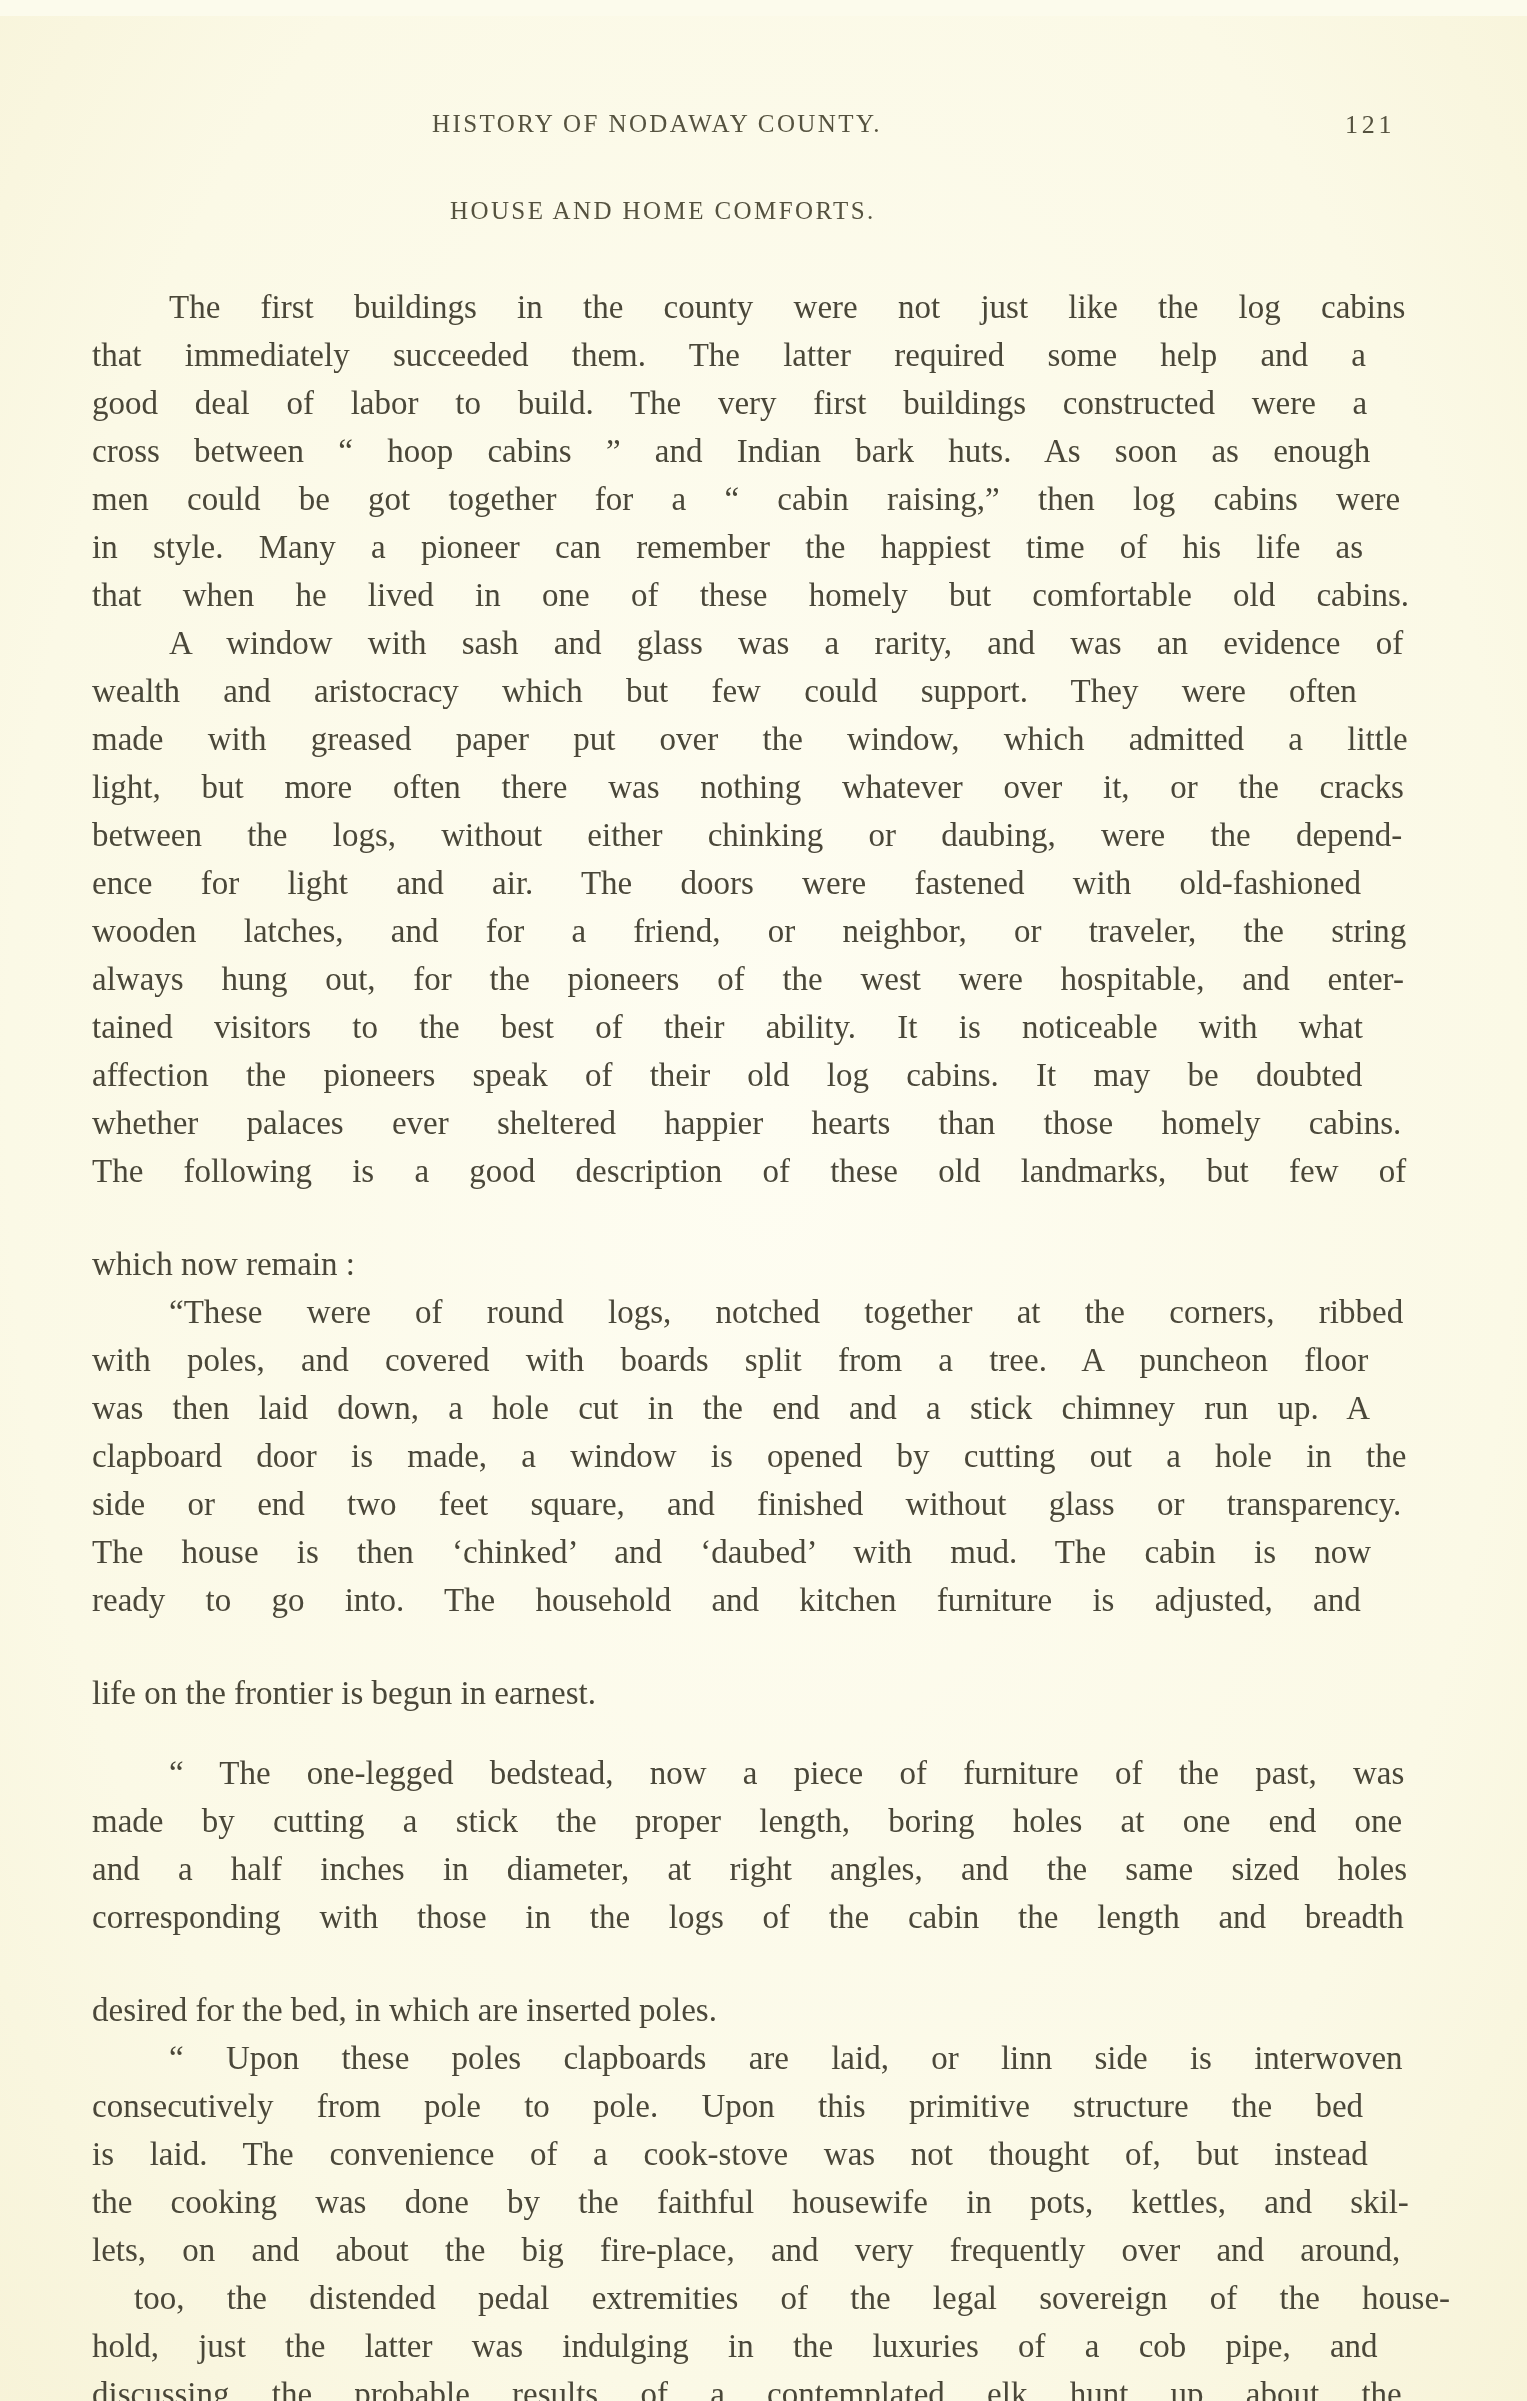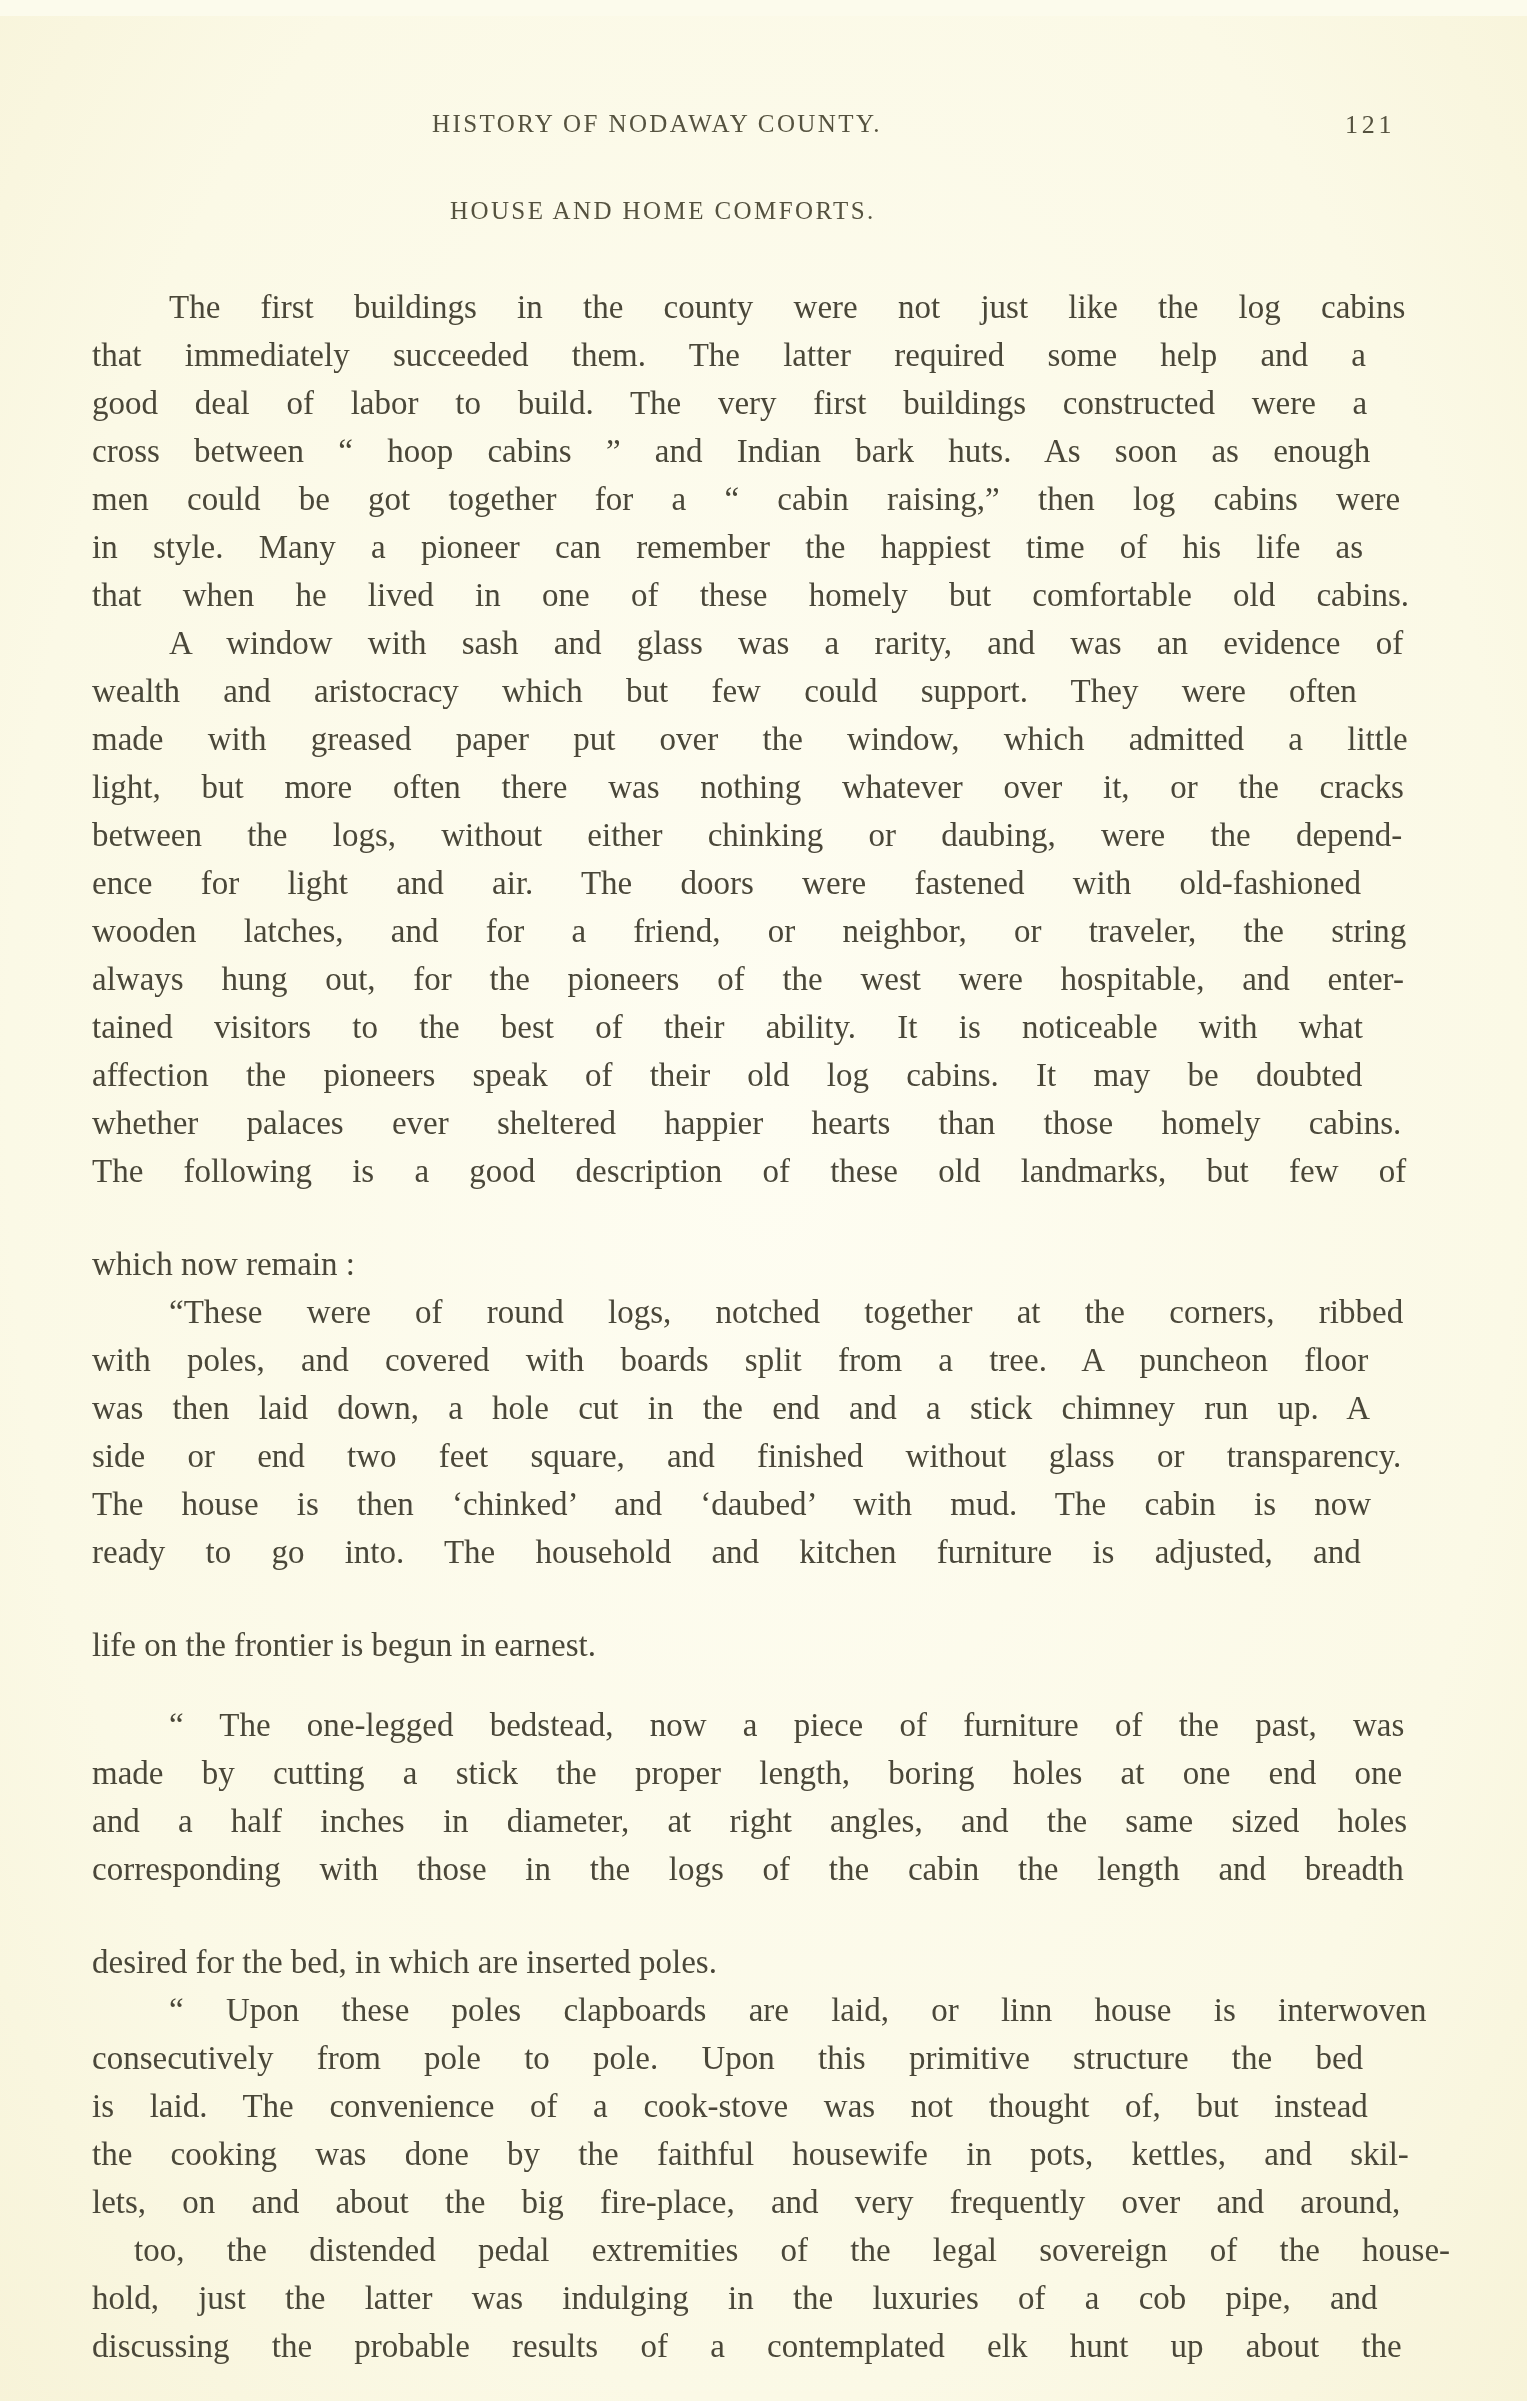--- a/index.html
+++ b/index.html
@@ -115,36 +115,37 @@
       <span class="line" style="word-spacing: 29px; text-align: left; text-align-last: left;">affection the pioneers speak of their old log cabins.  It may be doubted</span>
       <span class="line" style="word-spacing: 40px; text-align: left; text-align-last: left;">whether palaces ever sheltered happier hearts than those homely cabins.</span>
       <span class="line" style="word-spacing: 32px; text-align: left; text-align-last: left;">The following is a good description of these old landmarks, but few of</span>
       <span class="line last">which now remain :</span>
     </div>
 
     <div class="para">
       <span class="line indent-q" style="word-spacing: 36px; text-align: left; text-align-last: left;">“These were of round logs, notched together at the corners, ribbed</span>
       <span class="line" style="word-spacing: 28px; text-align: left; text-align-last: left;">with poles, and covered with boards split from a tree.  A puncheon floor</span>
       <span class="line" style="word-spacing: 21px; text-align: left; text-align-last: left;">was then laid down, a hole cut in the end and a stick chimney run up.  A</span>
+      <span class="line" style="word-spacing: 26px; text-align: left; text-align-last: left;">clapboard door is made, a window is opened by cutting out a hole in the</span>
       <span class="line" style="word-spacing: 34px; text-align: left; text-align-last: left;">side or end two feet square, and finished without glass or transparency.</span>
       <span class="line" style="word-spacing: 30px; text-align: left; text-align-last: left;">The house is then ‘chinked’ and ‘daubed’ with mud.  The cabin is now</span>
       <span class="line" style="word-spacing: 32px; text-align: left; text-align-last: left;">ready to go into.  The household and kitchen furniture is adjusted, and</span>
       <span class="line last">life on the frontier is begun in earnest.</span>
     </div>
 
     <div class="para">
       <span class="line indent-q" style="word-spacing: 28px; text-align: left; text-align-last: left; margin-top: 32px;">“ The one-legged bedstead, now a piece of furniture of the past, was</span>
       <span class="line" style="word-spacing: 30px; text-align: left; text-align-last: left;">made by cutting a stick the proper length, boring holes at one end one</span>
       <span class="line" style="word-spacing: 30px; text-align: left; text-align-last: left;">and a half inches in diameter, at right angles, and the same sized holes</span>
       <span class="line" style="word-spacing: 30.5px; text-align: left; text-align-last: left;">corresponding with those in the logs of the cabin the length and breadth</span>
       <span class="line last">desired for the bed, in which are inserted poles.</span>
     </div>
 
     <div class="para">
-      <span class="line indent-q" style="word-spacing: 34px; text-align: left; text-align-last: left;">“ Upon these poles clapboards are laid, or linn house is interwoven</span>
+      <span class="line indent-q" style="word-spacing: 34px; text-align: left; text-align-last: left;">“ Upon these poles clapboards are laid, or linn side is interwoven</span>
       <span class="line" style="word-spacing: 35px; text-align: left; text-align-last: left;">consecutively from pole to pole.  Upon this primitive structure the bed</span>
       <span class="line" style="word-spacing: 27.4px; text-align: left; text-align-last: left;">is laid.  The convenience of a cook-stove was not thought of, but instead</span>
       <span class="line" style="word-spacing: 30px; text-align: left; text-align-last: left;">the cooking was done by the faithful housewife in pots, kettles, and skil-</span>
       <span class="line" style="word-spacing: 28px; text-align: left; text-align-last: left;">lets, on and about the big fire-place, and very frequently over and around,</span>
       <span class="line" style="word-spacing: 34px; text-align: left; text-align-last: left; margin-left: 42px;">too, the distended pedal extremities of the legal sovereign of the house-</span>
       <span class="line" style="word-spacing: 31px; text-align: left; text-align-last: left;">hold, just the latter was indulging in the luxuries of a cob pipe, and</span>
       <span class="line" style="word-spacing: 34px; text-align: left; text-align-last: left;">discussing the probable results of a contemplated elk hunt up about the</span>
       <span class="line last">One Hundred and Two and Nodaway Rivers.”</span>
     </div>
   </div>

